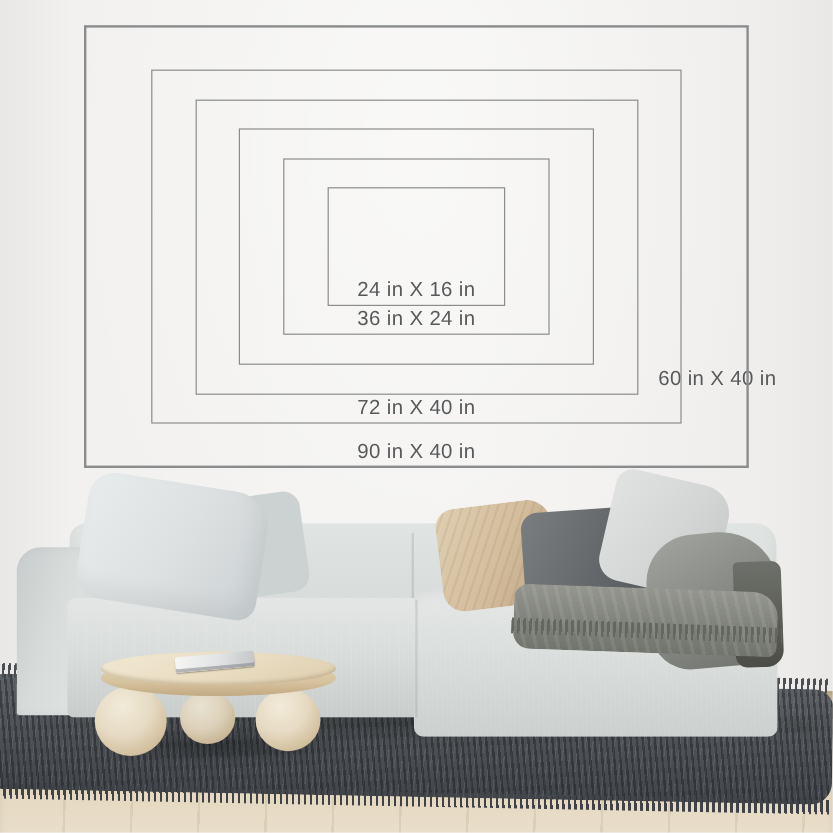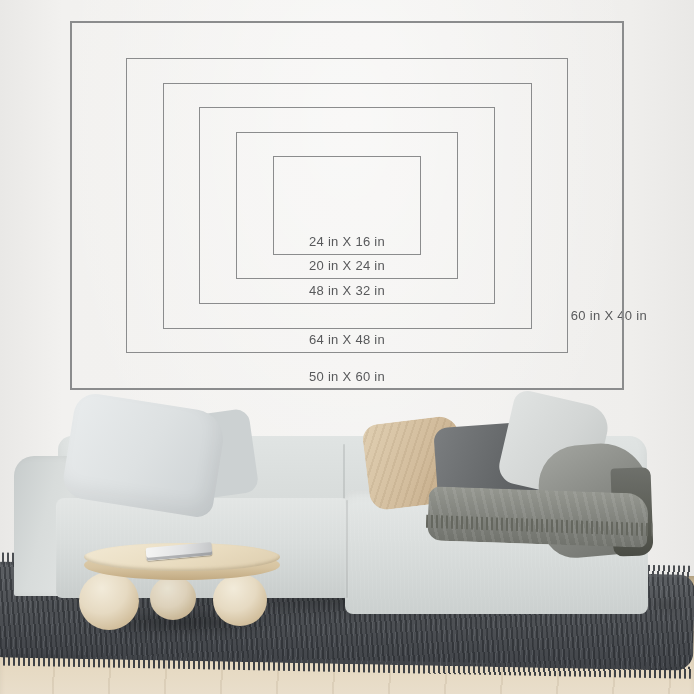--- a/index.html
+++ b/index.html
@@ -100,21 +100,21 @@
     box-shadow:inset 0 -2px 3px rgba(120,100,65,.25);}
   .magazine{left:146px;top:545px;width:66px;height:13px;transform:rotate(-5deg);
     border-radius:2px;
     background:linear-gradient(100deg,#f5f5f4 0%,#e2e3e4 55%,#c4c6c8 100%);
     box-shadow:0 1px 1px rgba(0,0,0,.3), inset 0 -3px 0 rgba(130,132,134,.55);}
 
   
   #overlay{left:0;top:0;width:694px;height:694px;z-index:20;pointer-events:none;}
   .size-rect{position:absolute;border:1.5px solid var(--line-color,#8b8c8d);}
   .size-label{position:absolute;left:47px;width:600px;text-align:center;
-    font-size:13px;line-height:22px;letter-spacing:.3px;
+    font-size:17px;line-height:22px;letter-spacing:.3px;
     color:var(--label-color,#58595b);}
   .measure{left:51px;top:408px;width:579px;height:24px;}
   .measure .tip-left{left:0;top:7px;width:0;height:0;
     border-top:5px solid transparent;border-bottom:5px solid transparent;
     border-right:11px solid var(--arrow-color,#7f8082);}
   .measure .tip-right{right:0;top:7px;width:0;height:0;
     border-top:5px solid transparent;border-bottom:5px solid transparent;
     border-left:11px solid var(--arrow-color,#7f8082);}
   .measure .line-left{left:11px;top:11px;width:248px;height:2px;background:var(--arrow-color,#7f8082);}
   .measure .line-right{left:327px;top:11px;width:241px;height:2px;background:var(--arrow-color,#7f8082);}
@@ -155,23 +155,22 @@
   <div class="ball ball-mid"></div>
   <div class="ball ball-right"></div>
   <div class="table-rim"></div>
   <div class="table-top"></div>
   <div class="magazine"></div>
 
   <div id="overlay">
   <div class="size-rect" style="left: 273.2px; top: 156.3px; width: 147.6px; height: 98.4px;"></div>
       <div class="size-label" style="top: 230.7px;">24 in X 16 in</div>
       <div class="size-rect" style="left: 236.3px; top: 131.7px; width: 221.4px; height: 147.6px;"></div>
-      <div class="size-label" style="top: 255.3px;">20 in X 24 in</div>
+      <div class="size-label" style="top: 255.3px;">36 in X 24 in</div>
       <div class="size-rect" style="left: 199.4px; top: 107.1px; width: 295.2px; height: 196.8px;"></div>
-      <div class="size-label" style="top: 279.9px;">48 in X 32 in</div>
       <div class="size-rect" style="left: 162.5px; top: 82.5px; width: 369px; height: 246px;"></div>
       <div class="size-label" style="top: 304.5px; text-align: right;">60 in X 40 in</div>
       <div class="size-rect" style="left: 125.6px; top: 57.9px; width: 442.8px; height: 295.2px;"></div>
-      <div class="size-label" style="top: 329.1px;">64 in X 48 in</div>
+      <div class="size-label" style="top: 329.1px;">72 in X 40 in</div>
       <div class="size-rect" style="left: 70.25px; top: 21px; width: 553.5px; height: 369px; border-width: 2px;"></div>
-      <div class="size-label" style="top: 366px;">50 in X 60 in</div>
+      <div class="size-label" style="top: 366px;">90 in X 40 in</div>
     </div>
 </div>
 
 </body></html>

